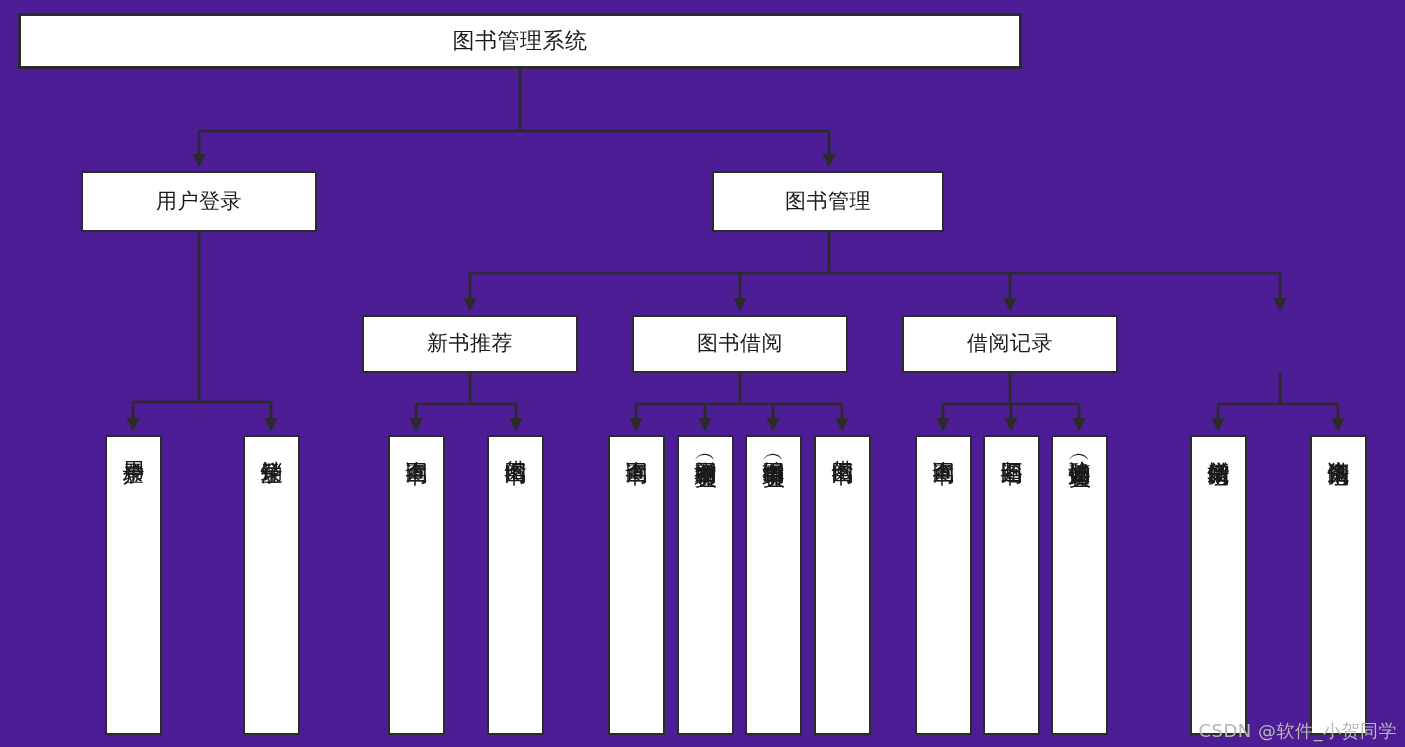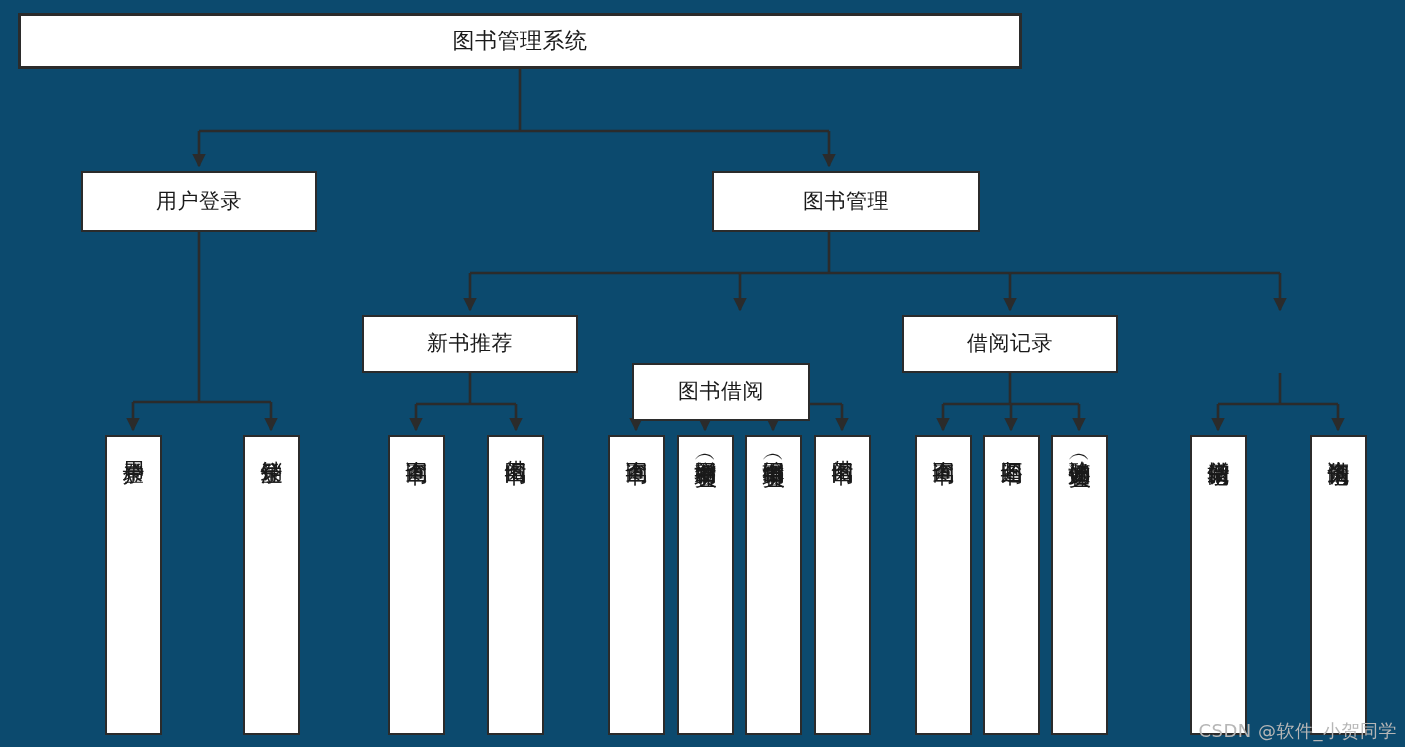--- a/index.html
+++ b/index.html
@@ -8,21 +8,21 @@
     padding: 0;
     background: #ffffff;
   }
   body {
     font-family: "DejaVu Sans", "Liberation Sans", sans-serif;
   }
   #canvas {
     position: relative;
     width: 1405px;
     height: 747px;
-    background: #0c4a6e;
+    background: #4c1d95;
     overflow: hidden;
   }
   #edges {
     position: absolute;
     left: 0;
     top: 0;
     width: 1405px;
     height: 747px;
     pointer-events: none;
   }
@@ -129,28 +129,28 @@
     </g>
   </svg>
 
   <div class="node root" id="n-root" style="left: 18px; top: 13px; width: 1004px; height: 56px;">
     <span class="label-h">图书管理系统</span>
   </div>
 
   <div class="node" id="n-l2-0" style="left: 81px; top: 171px; width: 236px; height: 61px;">
     <span class="label-h">用户登录</span>
   </div>
-  <div class="node" id="n-l2-1" style="left: 712px; top: 171px; width: 268px; height: 61px;">
+  <div class="node" id="n-l2-1" style="left: 712px; top: 171px; width: 232px; height: 61px;">
     <span class="label-h">图书管理</span>
   </div>
 
   <div class="node" id="n-l3-0" style="left: 362px; top: 315px; width: 216px; height: 58px;">
     <span class="label-h">新书推荐</span>
   </div>
-  <div class="node" id="n-l3-1" style="left: 632px; top: 315px; width: 178px; height: 58px; margin-top: 48px;">
+  <div class="node" id="n-l3-1" style="left: 632px; top: 315px; width: 216px; height: 58px;">
     <span class="label-h">图书借阅</span>
   </div>
   <div class="node" id="n-l3-2" style="left: 902px; top: 315px; width: 216px; height: 58px;">
     <span class="label-h">借阅记录</span>
   </div>
 
   <div class="node leaf" id="n-lf-0" style="left: 105px; top: 435px; width: 57px; height: 300px;">
     <span class="label-v">用户登录</span>
   </div>
   <div class="node leaf" id="n-lf-1" style="left: 243px; top: 435px; width: 57px; height: 300px;">

